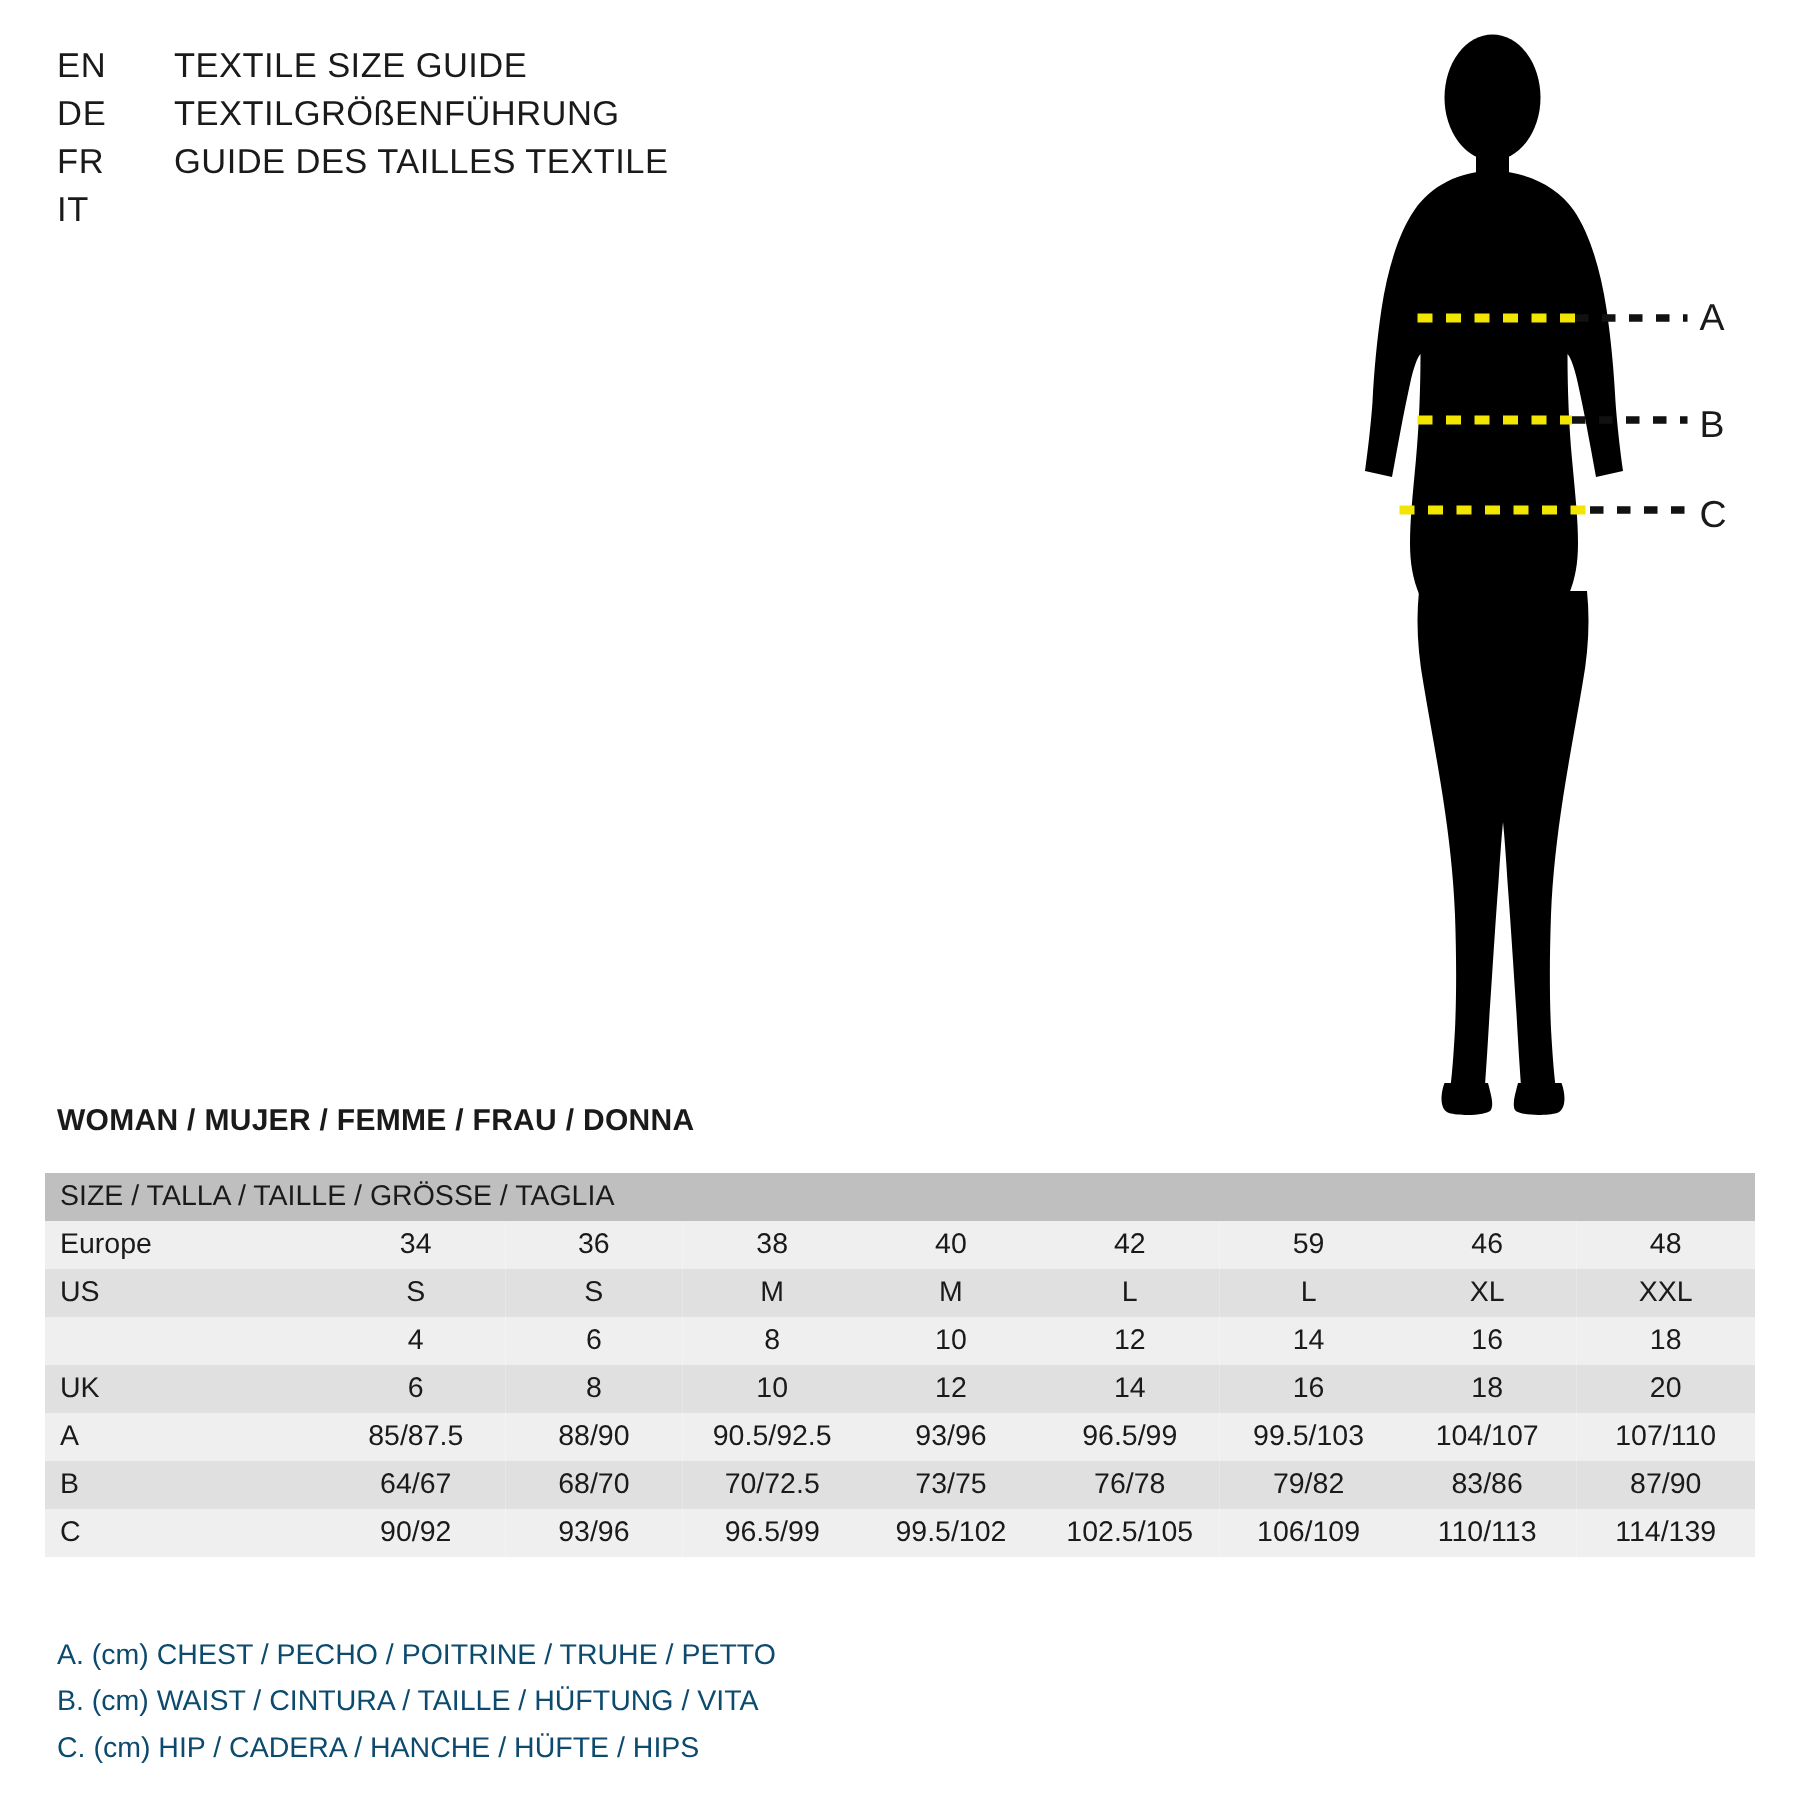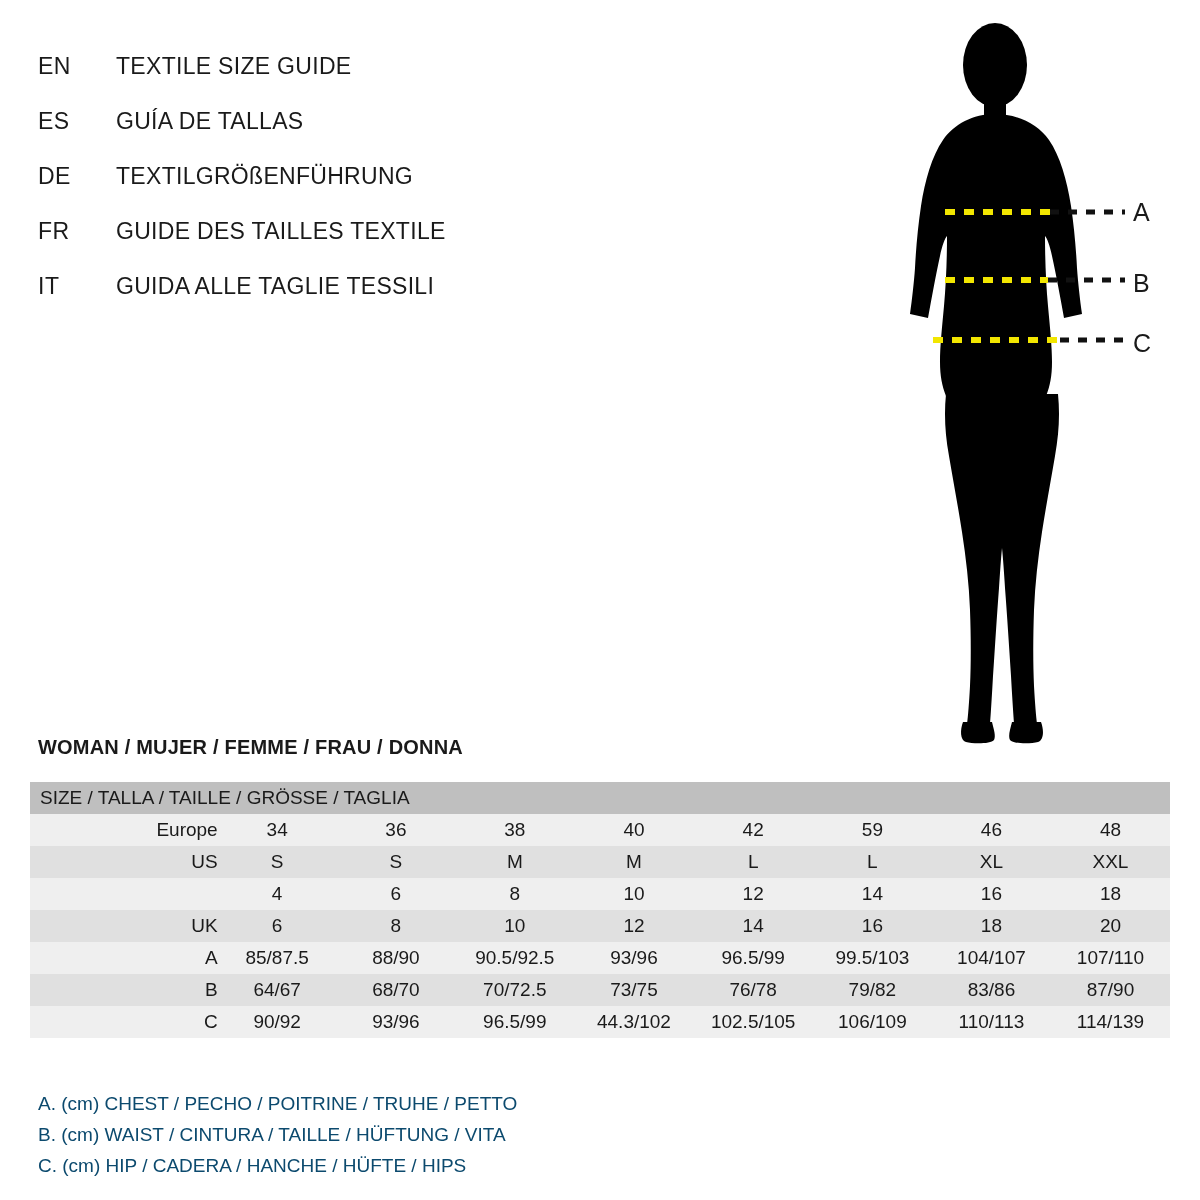--- a/index.html
+++ b/index.html
@@ -20,21 +20,20 @@
   #lang-block {
     position: absolute;
     left: 38px;
     top: 30px;
     width: 620px;
   }
   .lang-row {
     display: flex;
     align-items: baseline;
     height: 32px;
-    margin-top: 23px;
   }
   .lang-code {
     width: 78px;
     font-size: 23px;
     letter-spacing: 0.5px;
     color: #1a1a1a;
   }
   .lang-title {
     font-size: 23px;
     letter-spacing: 0.3px;
@@ -90,21 +89,21 @@
   }
   #size-table .hdr-row th {
     background: #bfbfbf;
     text-align: left;
     padding-left: 10px;
     font-size: 19px;
   }
   #size-table tbody tr.row-even { background: #efefef; }
   #size-table tbody tr.row-odd  { background: #e0e0e0; }
   #size-table td.label-cell {
-    text-align: right;
+    text-align: left;
     padding-left: 10px;
     width: 180px;
   }
   #size-table td.val-cell {
     text-align: center;
     width: 120px;
   }
 
   
   #footnotes {
@@ -119,36 +118,31 @@
     color: #0c4a6e;
   }
 </style>
 </head>
 <body>
 
 <div id="lang-block">
   <div class="lang-row">
     <span class="lang-code">EN</span>
     <span class="lang-title">TEXTILE SIZE GUIDE</span>
-  </div>
-  <div class="lang-row">
-    <span class="lang-code">ES</span>
-    <span class="lang-title">GUÍA DE TALLAS</span>
   </div>
   <div class="lang-row">
     <span class="lang-code">DE</span>
     <span class="lang-title">TEXTILGRÖßENFÜHRUNG</span>
   </div>
   <div class="lang-row">
     <span class="lang-code">FR</span>
     <span class="lang-title">GUIDE DES TAILLES TEXTILE</span>
   </div>
   <div class="lang-row">
     <span class="lang-code">IT</span>
-    <span class="lang-title">GUIDA ALLE TAGLIE TESSILI</span>
   </div>
 </div>
 
 <div id="figure-area">
   <svg id="figure-svg" width="340" height="740" viewBox="0 0 340 740">
 
     <ellipse cx="145" cy="55" rx="32" ry="42" fill="#000000"></ellipse>
 
     <rect x="134" y="88" width="22" height="28" fill="#000000"></rect>
 
@@ -287,21 +281,21 @@
       <td class="val-cell">76/78</td>
       <td class="val-cell">79/82</td>
       <td class="val-cell">83/86</td>
       <td class="val-cell">87/90</td>
     </tr>
     <tr class="row-even">
       <td class="label-cell">C</td>
       <td class="val-cell">90/92</td>
       <td class="val-cell">93/96</td>
       <td class="val-cell">96.5/99</td>
-      <td class="val-cell">44.3/102</td>
+      <td class="val-cell">99.5/102</td>
       <td class="val-cell">102.5/105</td>
       <td class="val-cell">106/109</td>
       <td class="val-cell">110/113</td>
       <td class="val-cell">114/139</td>
     </tr>
   </tbody>
 </table>
 
 <div id="footnotes">
   <div class="footnote">A. (cm) CHEST / PECHO / POITRINE / TRUHE / PETTO</div>

